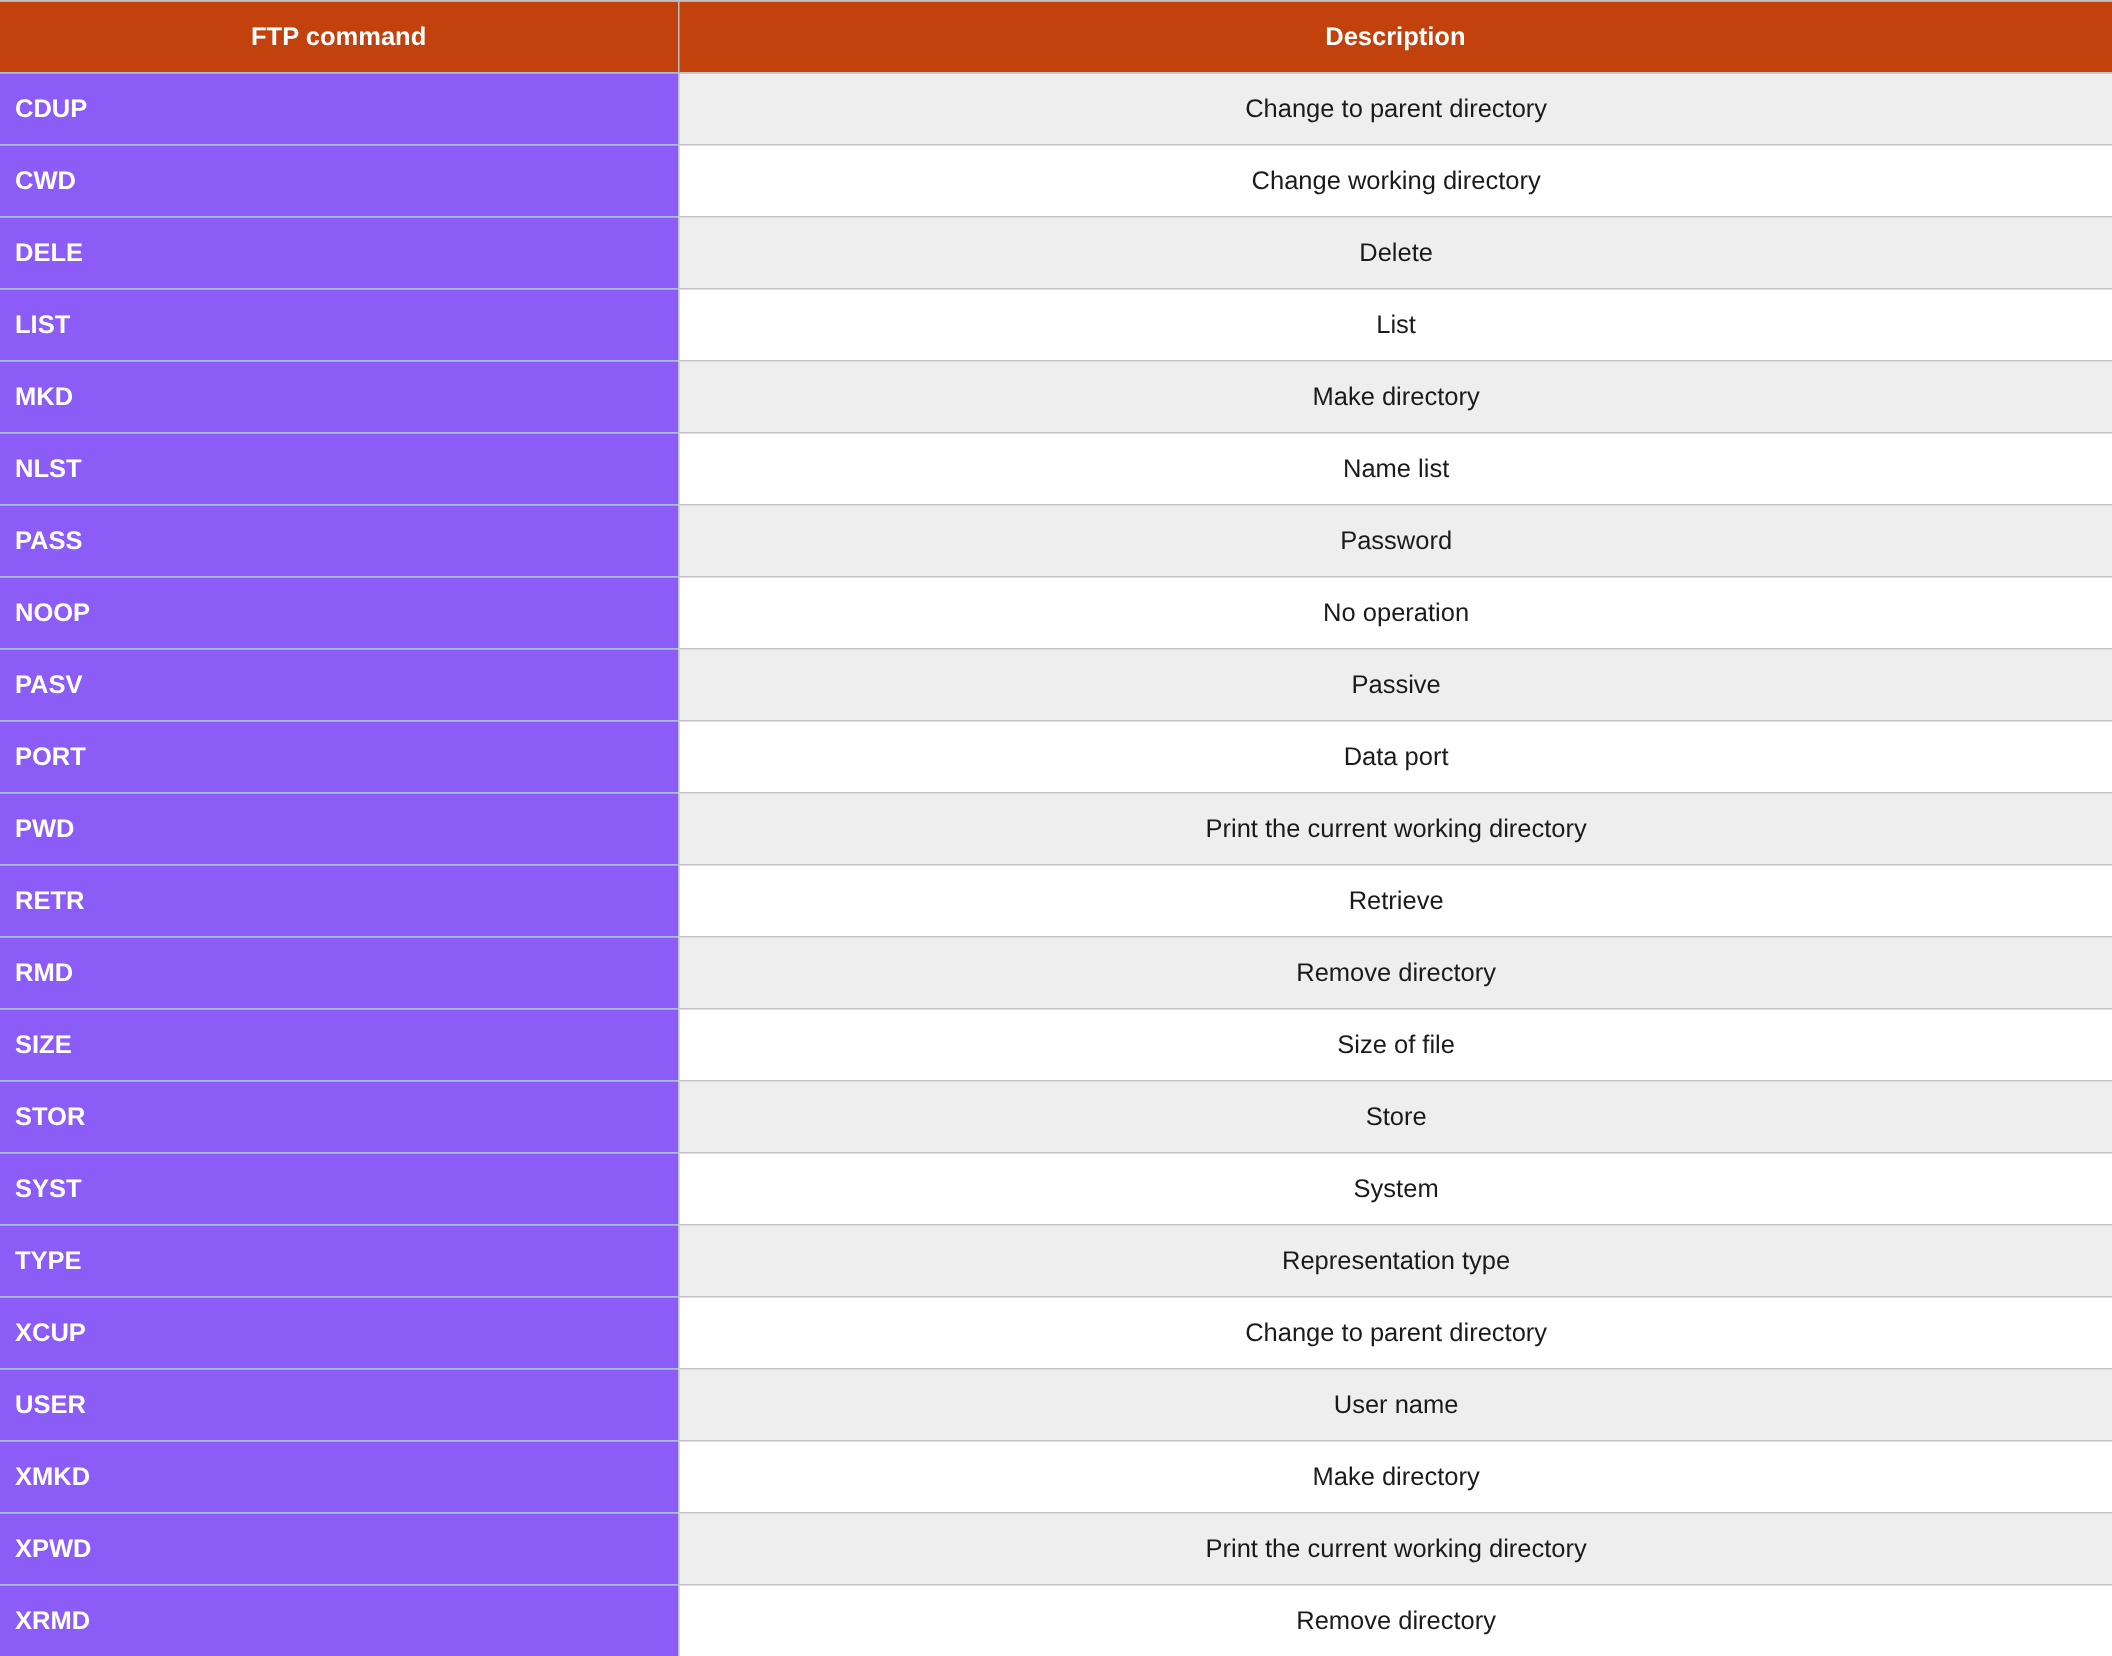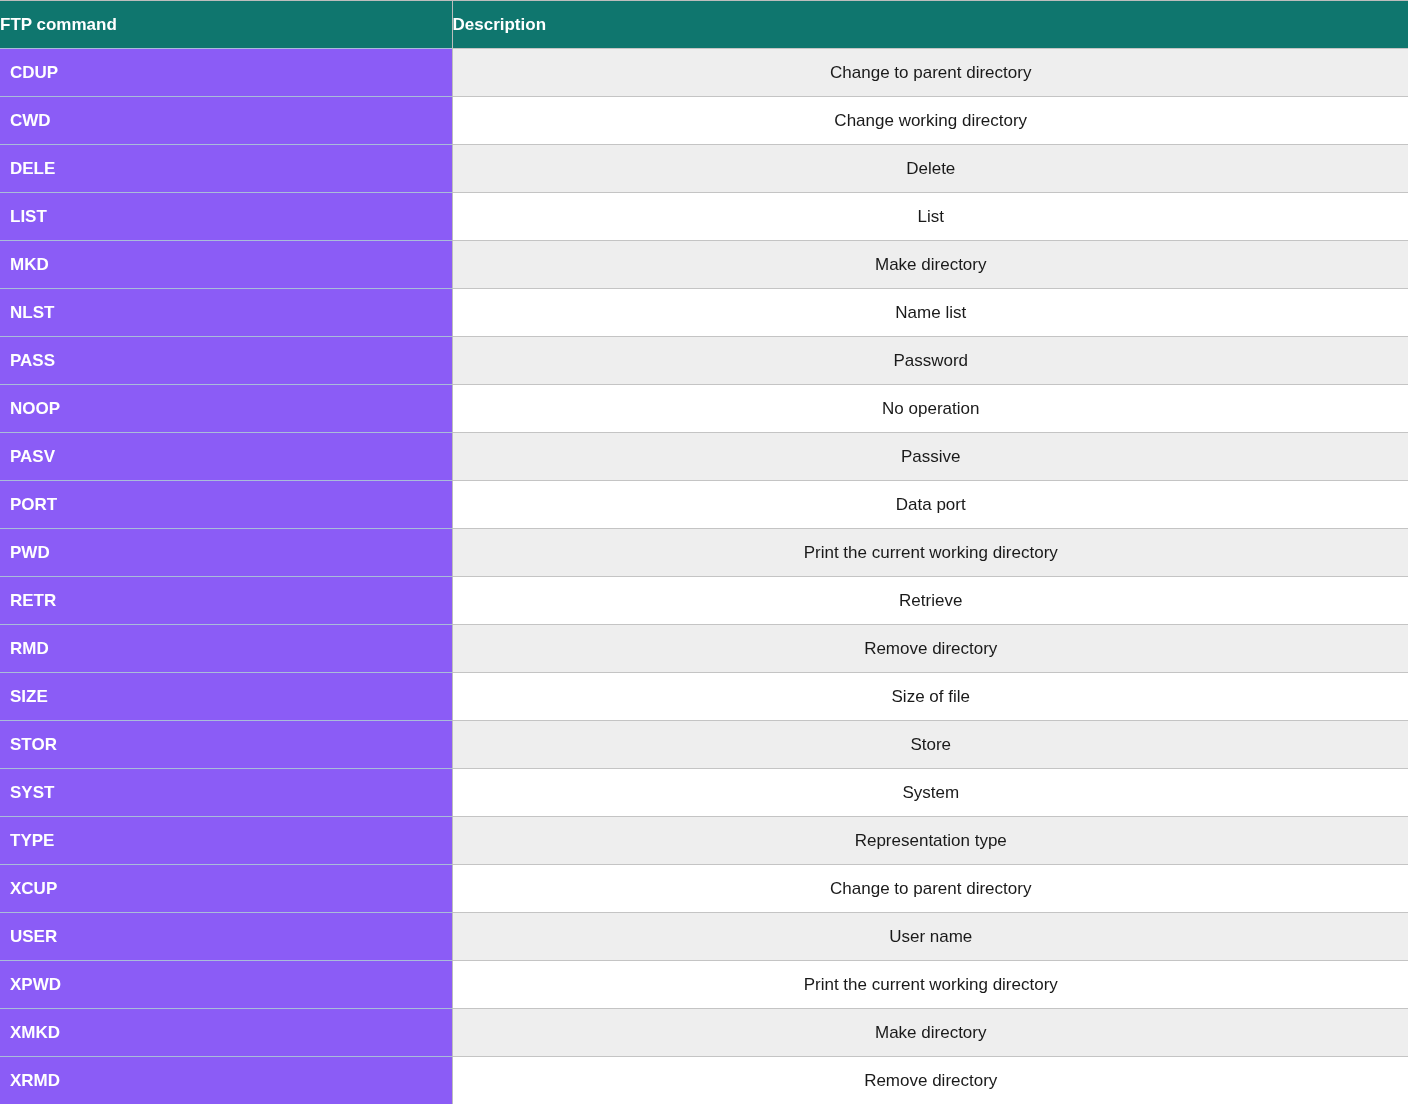--- a/index.html
+++ b/index.html
@@ -1,22 +1,22 @@
 <!DOCTYPE html>
 <html><head>
   <meta charset="utf-8">
   <style>
     html, body { margin: 0; padding: 0; background: #ffffff; }
     body { width: 1408px; height: 1104px; overflow: hidden; font-family: "Liberation Sans", "DejaVu Sans", sans-serif; }
     table { border-collapse: collapse; width: 1408px; table-layout: fixed; }
     col.c1 { width: 452px; }
     col.c2 { width: 956px; }
     th {
-      background: #0f766e; color: #ffffff; font-weight: bold; font-size: 17px;
-      height: 47px; padding: 0; text-align: left;
+      background: #c2410c; color: #ffffff; font-weight: bold; font-size: 17px;
+      height: 47px; padding: 0; text-align: center;
       border-top: 1px solid #bdbdbd;
     }
     th.h1 { border-right: 1px solid #bdbdbd; }
     td { height: 47px; padding: 0 10px; font-size: 17px; box-sizing: border-box; }
     td.cmd {
       background: #8b5cf6; color: #ffffff; font-weight: bold;
       border-top: 1px solid #a9bcd9; border-right: 1px solid #bdbdbd;
     }
     td.desc { color: #1a1a1a; border-top: 1px solid #c4c4c4; padding-left: 11px; text-align: center; }
     tr:nth-child(odd) td.desc { background: #eeeeee; }
@@ -108,25 +108,25 @@
       </tr>
       <tr>
         <td class="cmd">XCUP</td>
         <td class="desc">Change to parent directory</td>
       </tr>
       <tr>
         <td class="cmd">USER</td>
         <td class="desc">User name</td>
       </tr>
       <tr>
+        <td class="cmd">XMKD</td>
+        <td class="desc">Make directory</td>
+      </tr>
+      <tr>
         <td class="cmd">XPWD</td>
         <td class="desc">Print the current working directory</td>
-      </tr>
-      <tr>
-        <td class="cmd">XMKD</td>
-        <td class="desc">Make directory</td>
       </tr>
       <tr>
         <td class="cmd">XRMD</td>
         <td class="desc">Remove directory</td>
       </tr>
     </tbody>
 </table>
 
 </body></html>

